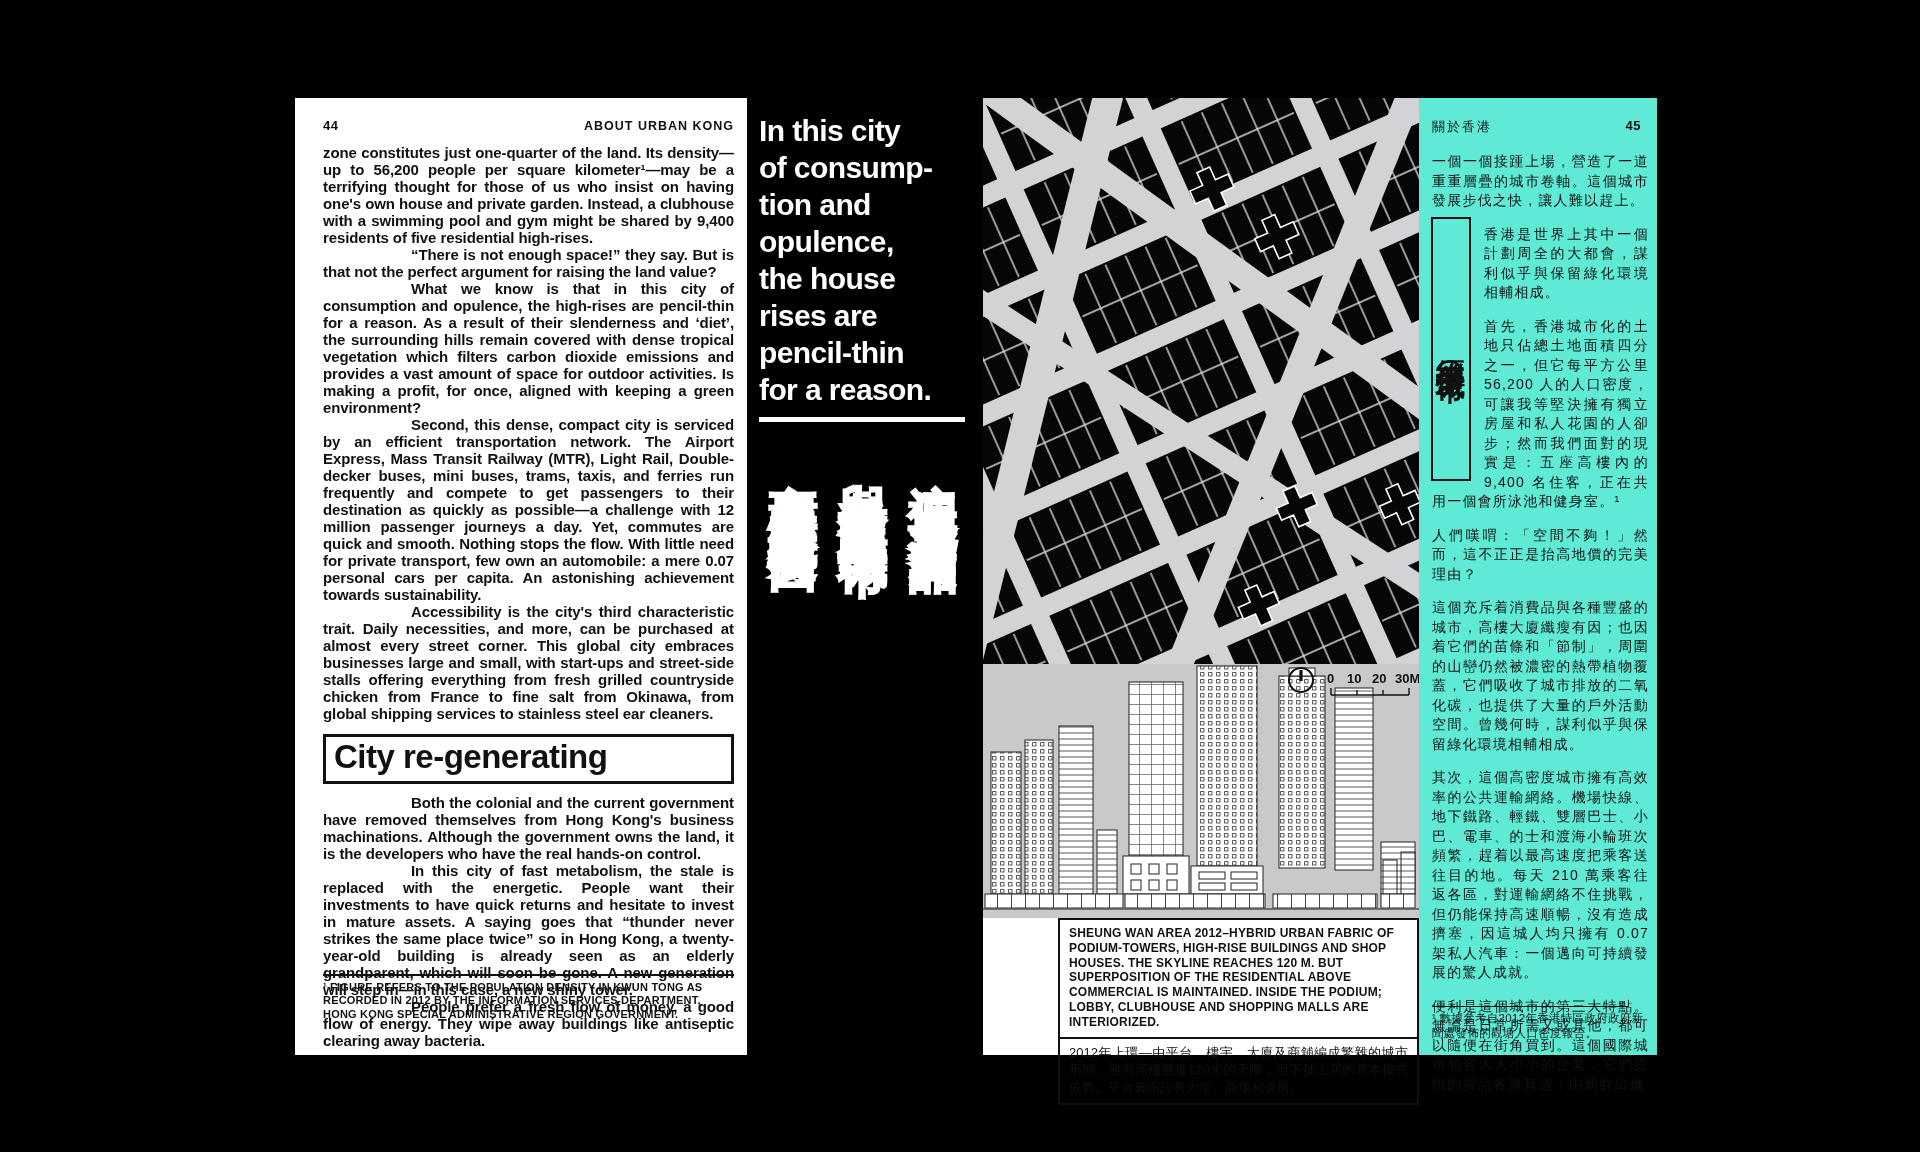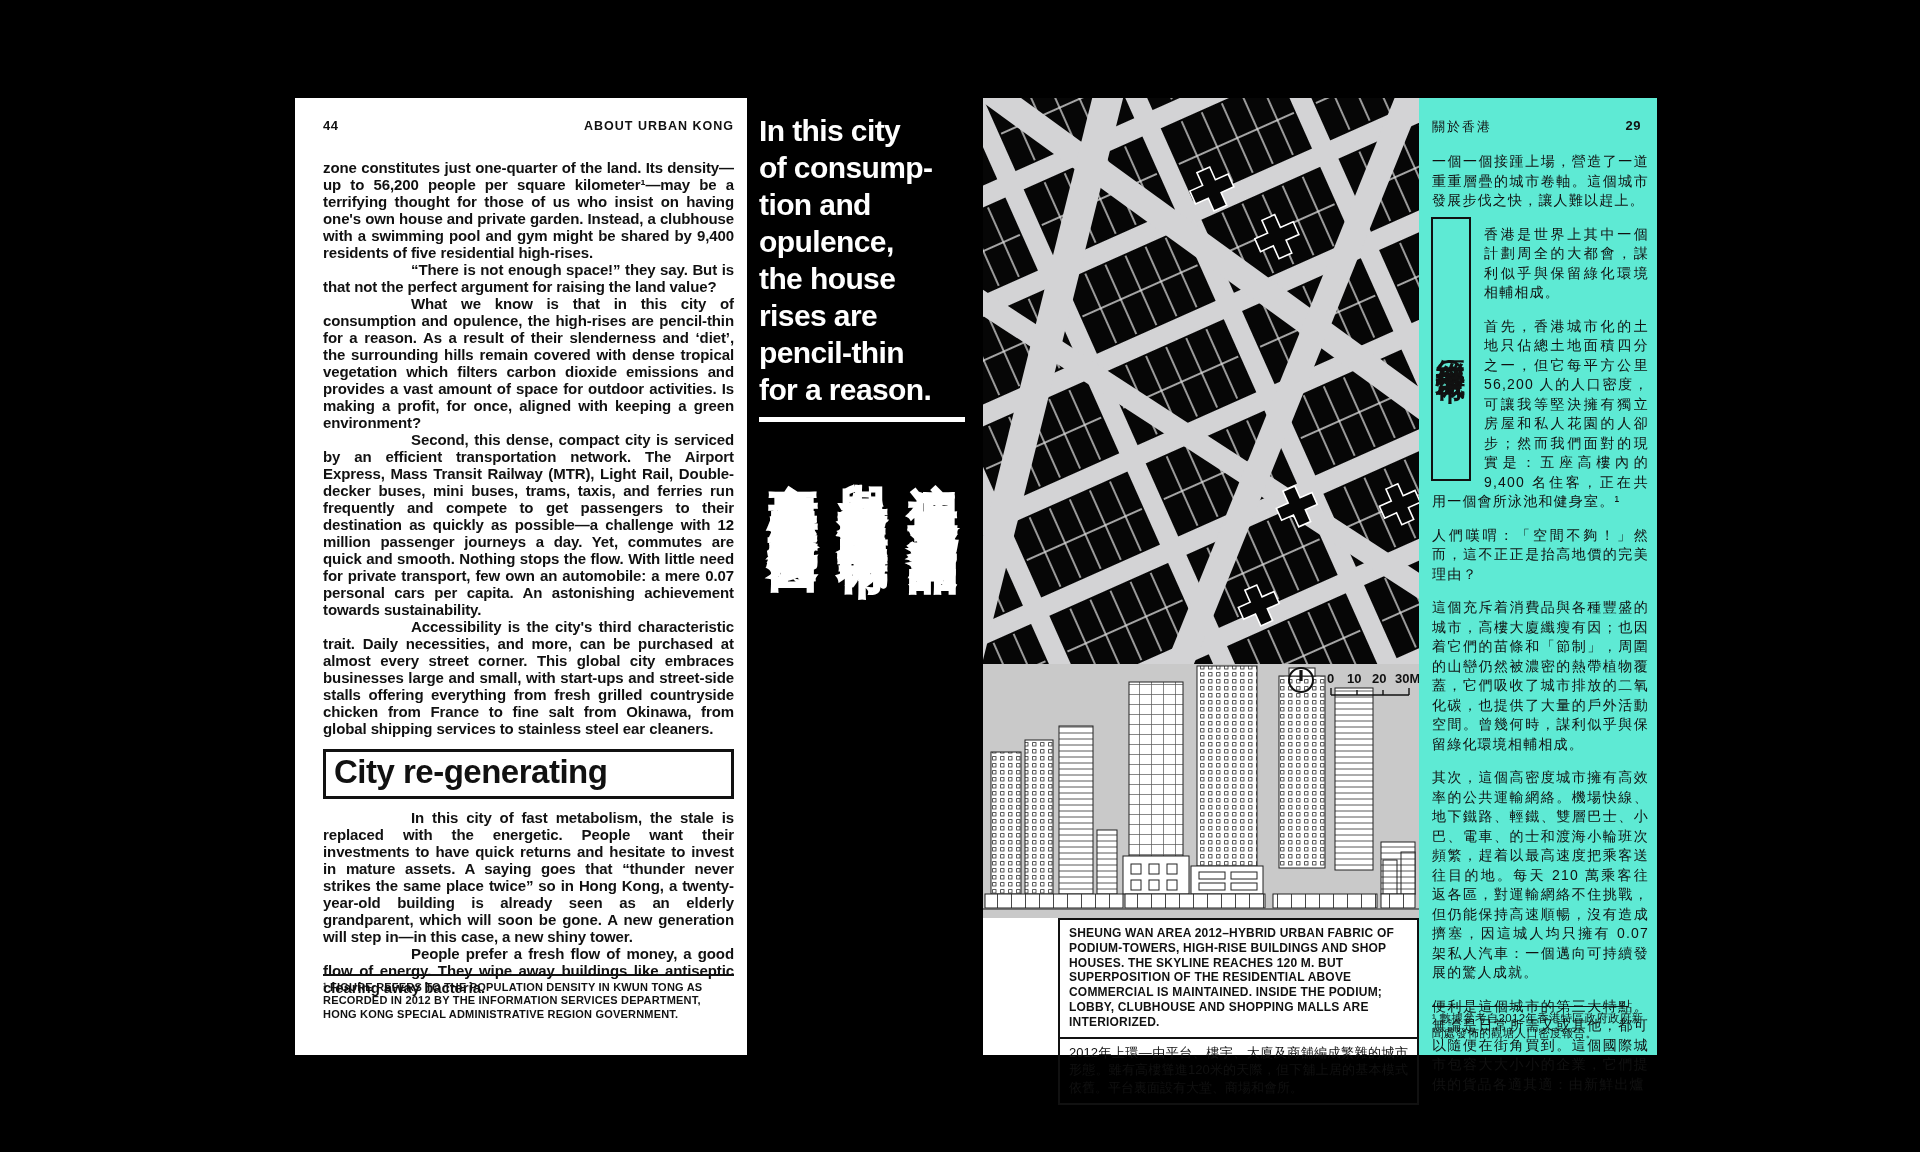--- a/index.html
+++ b/index.html
@@ -5,21 +5,21 @@
   html,body{margin:0;padding:0;background:#000;}
   .stage{position:relative;width:1920px;height:1152px;background:#000;overflow:hidden;
          font-family:"Liberation Sans","DejaVu Sans",sans-serif;color:#111;margin-left:16px;}
   .spread{position:absolute;left:279px;top:98px;width:1362px;height:957px;background:#fff;}
 
   
   .page-left{position:absolute;left:0;top:0;width:452px;height:957px;background:#fff;}
   .pgnum{position:absolute;top:20px;font-size:13px;font-weight:bold;letter-spacing:.5px;}
   .pgnum-left{left:28px;}
   .running-head{position:absolute;top:21px;right:13px;font-size:12.5px;font-weight:bold;letter-spacing:1px;}
-  .body-col{position:absolute;left:28px;top:61px;width:411px;}
+  .body-col{position:absolute;left:28px;top:46px;width:411px;}
   .body-col p{margin:0;font-size:15px;line-height:17px;font-weight:600;letter-spacing:-.1px;
               text-align:justify;}
   .body-col p.ind{text-indent:88px;}
   .section-box{display:block;margin:12px 0 10px;border:3px solid #111;padding:0 8px 4px;
                font-size:33px;line-height:40px;font-weight:bold;letter-spacing:-.5px;}
   .footnote-en{position:absolute;left:28px;bottom:34px;width:411px;}
   .fn-rule{height:2px;background:#111;margin-bottom:5px;}
   .footnote-en p{margin:0;font-size:11px;line-height:13.5px;font-weight:bold;letter-spacing:.2px;}
 
   
@@ -65,20 +65,21 @@
     <section class="page-left">
       <div class="pgnum pgnum-left">44</div>
       <div class="running-head">ABOUT URBAN KONG</div>
       <div class="body-col">
         <p>zone constitutes just one-quarter of the land. Its density—up to 56,200 people per square kilometer¹—may be a terrifying thought for those of us who insist on having one's own house and private garden. Instead, a clubhouse with a swimming pool and gym might be shared by 9,400 residents of five residential high-rises.</p>
         <p class="ind">“There is not enough space!” they say. But is that not the perfect argument for raising the land value?</p>
         <p class="ind">What we know is that in this city of consumption and opulence, the high-rises are pencil-thin for a reason. As a result of their slenderness and ‘diet’, the surrounding hills remain covered with dense tropical vegetation which filters carbon dioxide emissions and provides a vast amount of space for outdoor activities. Is making a profit, for once, aligned with keeping a green environment?</p>
         <p class="ind">Second, this dense, compact city is serviced by an efficient transportation network. The Airport Express, Mass Transit Railway (MTR), Light Rail, Double-decker buses, mini buses, trams, taxis, and ferries run frequently and compete to get passengers to their destination as quickly as possible—a challenge with 12 million passenger journeys a day. Yet, commutes are quick and smooth. Nothing stops the flow. With little need for private transport, few own an automobile: a mere 0.07 personal cars per capita. An astonishing achievement towards sustainability.</p>
         <p class="ind">Accessibility is the city's third characteristic trait. Daily necessities, and more, can be purchased at almost every street corner. This global city embraces businesses large and small, with start-ups and street-side stalls offering everything from fresh grilled countryside chicken from France to fine salt from Okinawa, from global shipping services to stainless steel ear cleaners.</p>
         <div class="section-box">City re-generating</div>
+        <p class="ind">Both the colonial and the current government have removed themselves from Hong Kong's business machinations. Although the government owns the land, it is the developers who have the real hands-on control.</p>
         <p class="ind">In this city of fast metabolism, the stale is replaced with the energetic. People want their investments to have quick returns and hesitate to invest in mature assets. A saying goes that “thunder never strikes the same place twice” so in Hong Kong, a twenty-year-old building is already seen as an elderly grandparent, which will soon be gone. A new generation will step in—in this case, a new shiny tower.</p>
         <p class="ind">People prefer a fresh flow of money, a good flow of energy. They wipe away buildings like antiseptic clearing away bacteria.</p>
       </div>
       <div class="footnote-en">
         <div class="fn-rule"></div>
         <p>¹ FIGURE REFERS TO THE POPULATION DENSITY IN KWUN TONG AS RECORDED IN 2012 BY THE INFORMATION SERVICES DEPARTMENT, HONG KONG SPECIAL ADMINISTRATIVE REGION GOVERNMENT.</p>
       </div>
     </section>
 
     <section class="panel-black">
@@ -214,21 +215,21 @@
       </svg>
 
       <div class="caption-box">
         <p class="cap-en">SHEUNG WAN AREA 2012–HYBRID URBAN FABRIC OF PODIUM-TOWERS, HIGH-RISE BUILDINGS AND SHOP HOUSES. THE SKYLINE REACHES 120 M. BUT SUPERPOSITION OF THE RESIDENTIAL ABOVE COMMERCIAL IS MAINTAINED. INSIDE THE PODIUM; LOBBY, CLUBHOUSE AND SHOPPING MALLS ARE INTERIORIZED.</p>
         <p class="cap-zh">2012年上環—由平台、樓宇、大廈及商舖編成繁雜的城市形態。雖有高樓聳進120米的天際，但下舖上居的基本模式依舊。平台裏面設有大堂、商場和會所。</p>
       </div>
     </section>
 
     <section class="page-right">
       <div class="running-head-zh">關於香港</div>
-      <div class="pgnum pgnum-right">29</div>
+      <div class="pgnum pgnum-right">45</div>
       <div class="body-col-zh">
         <p class="first">一個一個接踵上場，營造了一道重重層疊的城市卷軸。這個城市發展步伐之快，讓人難以趕上。</p>
         <div class="eco-box">經濟型城市（一）</div>
         <p>香港是世界上其中一個計劃周全的大都會，謀利似乎與保留綠化環境相輔相成。</p>
         <p>首先，香港城市化的土地只佔總土地面積四分之一，但它每平方公里 56,200 人的人口密度，可讓我等堅決擁有獨立房屋和私人花園的人卻步；然而我們面對的現實是：五座高樓內的 9,400 名住客，正在共用一個會所泳池和健身室。¹</p>
         <p class="clear">人們嘆喟：「空間不夠！」然而，這不正正是抬高地價的完美理由？</p>
         <p class="clear">這個充斥着消費品與各種豐盛的城市，高樓大廈纖瘦有因；也因着它們的苗條和「節制」，周圍的山巒仍然被濃密的熱帶植物覆蓋，它們吸收了城市排放的二氧化碳，也提供了大量的戶外活動空間。曾幾何時，謀利似乎與保留綠化環境相輔相成。</p>
         <p class="clear">其次，這個高密度城市擁有高效率的公共運輸網絡。機場快線、地下鐵路、輕鐵、雙層巴士、小巴、電車、的士和渡海小輪班次頻繁，趕着以最高速度把乘客送往目的地。每天 210 萬乘客往返各區，對運輸網絡不住挑戰，但仍能保持高速順暢，沒有造成擠塞，因這城人均只擁有 0.07 架私人汽車：一個邁向可持續發展的驚人成就。</p>
         <p class="clear">便利是這個城市的第三大特點。無論是日常所需又或其他，都可以隨便在街角買到。這個國際城市包容大大小小的企業，它們提供的貨品各適其適：由新鮮出爐</p>
       </div>

